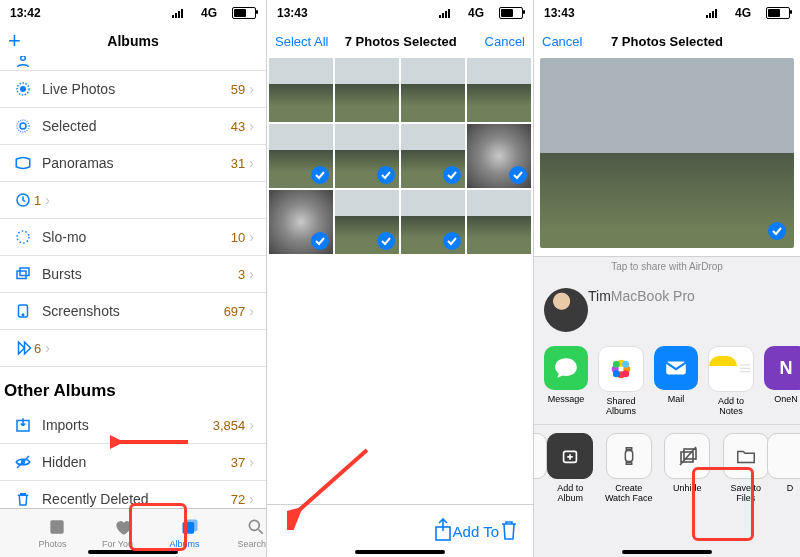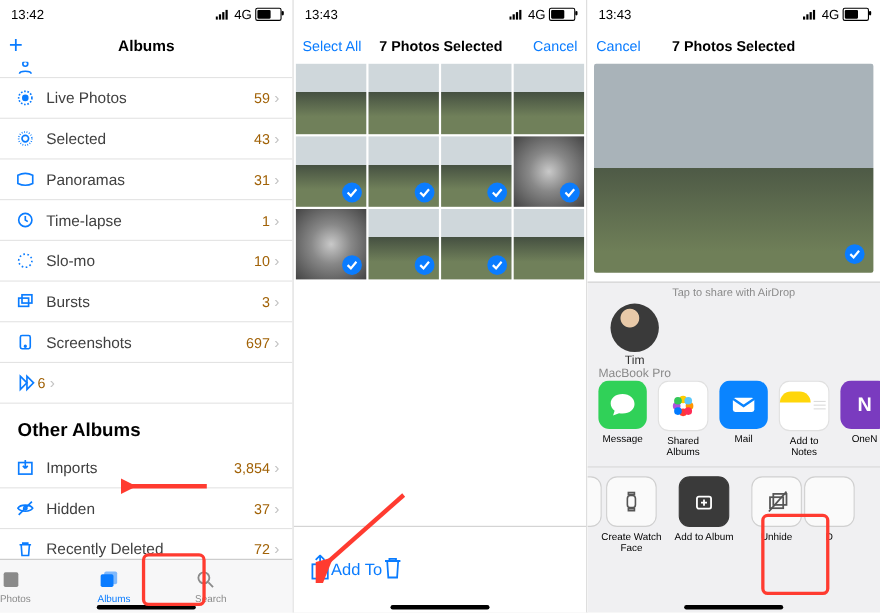--- a/index.html
+++ b/index.html
@@ -1,63 +1,63 @@
 <!DOCTYPE html>
 <html><head>
 <meta charset="utf-8">
 <style>
 html,body{margin:0;padding:0;font-family:-apple-system,Helvetica,Arial,sans-serif;background:#e9e9e9}
 .stage{width:800px;height:557px;display:flex;background:#fff;position:relative;overflow:hidden}
 .phone{flex:1;position:relative;border-right:1px solid #d0d0d0;display:flex;flex-direction:column;background:#fff;overflow:hidden}
 .phone:last-child{border-right:none}
 
-.sb{height:26px;display:flex;align-items:center;justify-content:space-between;padding:0 10px;font-size:12px;font-weight:400}
-.sb .sig{display:flex;align-items:center;gap:3px}
+.sb{height:26px;display:flex;align-items:center;justify-content:space-between;padding:0 10px;font-size:12px;font-weight:700}
+.sb .sig{display:flex;align-items:center;gap:15px}
 .sb .sig svg{display:block}
 .batt{width:22px;height:10px;border:1px solid #000;border-radius:2px;position:relative}
 .batt::after{content:"";position:absolute;right:-3px;top:2px;width:2px;height:4px;background:#000;border-radius:1px}
 .batt i{position:absolute;left:1px;top:1px;bottom:1px;width:55%;background:#000;border-radius:1px}
 
 .nav{height:30px;display:flex;align-items:center;justify-content:space-between;padding:0 8px;font-size:14px}
 .nav .title{font-weight:600;flex:1;text-align:center}
 .nav .l,.nav .r{color:#0a7cff;min-width:52px}
 .nav .r{text-align:right}
 
 .list{flex:1;overflow:hidden}
 .row{display:flex;align-items:center;height:36px;padding:0 12px;border-bottom:1px solid #e3e3e3;font-size:14px}
 .row .ic{width:22px;display:flex;justify-content:center;color:#0a7cff}
 .row .lbl{color:#404040;margin-left:8px;flex:1}
 .row .cnt{color:#a16207;font-size:13px;margin-right:4px}
 .row .chev{color:#c3c3c3}
-.section{font-weight:700;font-size:17px;padding:14px 16px 6px}
+.section{font-weight:700;font-size:17px;padding:14px 4px 6px}
 
 .tabbar{height:48px;border-top:1px solid #c8c8c8;display:flex;background:#f7f7f8}
-.tab{flex:1;display:flex;flex-direction:column;align-items:flex-start;justify-content:center;gap:2px;font-size:9px;color:#8a8a8a}
+.tab{flex:1;display:flex;flex-direction:column;align-items:flex-end;justify-content:center;gap:2px;font-size:9px;color:#8a8a8a}
 .tab.active{color:#0a7cff}
 .tab svg{width:20px;height:20px}
 .home{position:absolute;bottom:3px;left:50%;transform:translateX(-50%);width:90px;height:4px;border-radius:3px;background:#000}
 
 .hl{position:absolute;border:3px solid #ff3b30;border-radius:6px;pointer-events:none}
 
 .arrow{position:absolute;pointer-events:none}
 
 .grid{display:grid;grid-template-columns:repeat(4,1fr);gap:2px;padding:2px}
 .thumb{aspect-ratio:1;position:relative;background:linear-gradient(#aeb9b4,#5a6a54)}
 .thumb.sky{background:linear-gradient(#cfd7db 40%,#455041 40%,#70805a 75%)}
 .thumb.rose{background:radial-gradient(circle at 50% 50%,#c9c9c9 0%,#888 40%,#444 100%)}
 .check{position:absolute;right:4px;bottom:4px;width:18px;height:18px;border-radius:50%;background:#0a7cff;display:flex;align-items:center;justify-content:center}
 .check svg{width:10px;height:10px}
 
-.tool{height:44px;border-top:1px solid #d0d0d0;display:flex;align-items:center;justify-content:flex-start;padding:17px 14px;color:#0a7cff;font-size:15px}
+.tool{height:44px;border-top:1px solid #d0d0d0;display:flex;align-items:center;justify-content:flex-end;padding:4px 14px;color:#0a7cff;font-size:15px}
 
 .ssheet{position:absolute;left:0;right:0;bottom:0;height:300px;background:#f0f0f2;border-top:1px solid #d0d0d0;display:flex;flex-direction:column}
 .airtxt{text-align:center;font-size:10px;color:#8a8a8a;padding:4px 0}
 .avrow{height:70px;display:flex;align-items:center;padding:0 10px}
 .av{width:44px;height:44px;border-radius:50%;background:#333 center/100%;margin-bottom:2px}
-.avwrap{display:flex;flex-direction:column;align-items:center;font-size:11px;color:#333}
+.avwrap{display:flex;font-size:14px;color:#333}
 .apps{display:flex;gap:10px;padding:0 10px 8px;overflow:hidden}
 .app{width:52px;display:flex;flex-direction:column;align-items:center;font-size:9px;gap:4px;text-align:center}
 .appic{width:44px;height:44px;border-radius:10px;display:flex;align-items:center;justify-content:center;color:#fff}
 .acts{display:flex;gap:10px;padding:8px 0 8px 8px;border-top:1px solid #d8d8d8;overflow:hidden}
 .act{width:56px;display:flex;flex-direction:column;align-items:center;font-size:9px;gap:4px;text-align:center;position:relative}
 .actic{width:44px;height:44px;border-radius:10px;background:#fafafa;border:1px solid #d0d0d0;display:flex;align-items:center;justify-content:center;color:#555}
 
 .bigprev{height:190px;margin:2px 6px 0;border-radius:2px;position:relative;background:linear-gradient(#a9b3b9 50%,#4e5a46 50%,#6f7f58 90%)}
 </style>
 </head>
@@ -126,21 +126,20 @@
       <span class="cnt">31</span>
       <span class="chev">›</span>
     </div>
     <div class="row">
       <span class="ic">
             <svg width="18" height="18" viewBox="0 0 24 24" fill="none" stroke="#0a7cff" stroke-width="2">
               <circle cx="12" cy="12" r="8"></circle>
               <path d="M12 7v5l3 2"></path>
             </svg>
           </span>
-      <span class="lbl">Time-lapse</span>
       <span class="cnt">1</span>
       <span class="chev">›</span>
     </div>
     <div class="row">
       <span class="ic">
             <svg width="18" height="18" viewBox="0 0 24 24" fill="none" stroke="#0a7cff" stroke-width="2">
               <circle cx="12" cy="12" r="8" stroke-dasharray="2 3"></circle>
             </svg>
           </span>
       <span class="lbl">Slo-mo</span>
@@ -213,20 +212,26 @@
       <span class="cnt">72</span>
       <span class="chev">›</span>
     </div>
   </div>
   <div class="tabbar">
     <div class="tab">
           <svg viewBox="0 0 24 24" fill="currentColor">
             <rect x="4" y="4" width="16" height="16" rx="2"></rect>
           </svg>
           <span>Photos</span>
+        </div>
+    <div class="tab">
+          <svg viewBox="0 0 24 24" fill="currentColor">
+            <path d="M12 21s-8-5-8-11a5 5 0 019-3 5 5 0 019 3c0 6-8 11-8 11z"></path>
+          </svg>
+          <span>For You</span>
         </div>
     <div class="tab active">
           <svg viewBox="0 0 24 24" fill="currentColor">
             <rect x="3" y="6" width="14" height="14" rx="2"></rect>
             <rect x="7" y="3" width="14" height="14" rx="2" fill-opacity="0.5"></rect>
           </svg>
           <span>Albums</span>
         </div>
     <div class="tab">
           <svg viewBox="0 0 24 24" fill="none" stroke="currentColor" stroke-width="2">
@@ -435,48 +440,56 @@
     </div>
     <div class="acts">
       <div class="act" style="width:24px;margin-left:-30px">
             <div class="actic">
               <svg width="22" height="22" viewBox="0 0 24 24" fill="none" stroke="#555" stroke-width="1.6">
                 <polygon points="8,6 18,12 8,18"></polygon>
               </svg>
             </div>
           </div>
       <div class="act">
+            <div class="actic" style="background:#3a3a3a;border-color:#3a3a3a">
+              <svg width="22" height="22" viewBox="0 0 24 24" fill="none" stroke="#fff" stroke-width="1.8">
+                <rect x="5" y="7" width="14" height="12" rx="2"></rect>
+                <path d="M12 10v6M9 13h6"></path>
+              </svg>
+            </div>
+            <span>Add to Album</span>
+          </div>
+      <div class="act">
             <div class="actic">
               <svg width="22" height="22" viewBox="0 0 24 24" fill="none" stroke="#555" stroke-width="1.6">
                 <rect x="8" y="6" width="8" height="12" rx="3"></rect>
                 <rect x="9" y="3" width="6" height="2"></rect>
                 <rect x="9" y="19" width="6" height="2"></rect>
               </svg>
             </div>
             <span>Create Watch Face</span>
-          </div>
-      <div class="act">
-            <div class="actic" style="background:#3a3a3a;border-color:#3a3a3a">
-              <svg width="22" height="22" viewBox="0 0 24 24" fill="none" stroke="#fff" stroke-width="1.8">
-                <rect x="5" y="7" width="14" height="12" rx="2"></rect>
-                <path d="M12 10v6M9 13h6"></path>
-              </svg>
-            </div>
-            <span>Add to Album</span>
           </div>
       <div class="act">
             <div class="actic">
               <svg width="24" height="24" viewBox="0 0 24 24" fill="none" stroke="#555" stroke-width="1.6">
                 <rect x="6" y="8" width="12" height="10"></rect>
                 <rect x="9" y="5" width="12" height="10"></rect>
                 <line x1="5" y1="21" x2="21" y2="3"></line>
               </svg>
             </div>
             <span>Unhide</span>
           </div>
+      <div class="act">
+            <div class="actic">
+              <svg width="22" height="22" viewBox="0 0 24 24" fill="none" stroke="#555" stroke-width="1.6">
+                <path d="M3 7h6l2 2h10v10H3z"></path>
+              </svg>
+            </div>
+            <span>Save to Files</span>
+          </div>
       <div class="act" style="width:20px">
             <div class="actic"></div>
             <span>D</span>
           </div>
     </div>
   </div>
   <div class="home"></div>
   <div class="hl" style="left:158px;bottom:16px;width:56px;height:68px"></div>
 </div>
 

